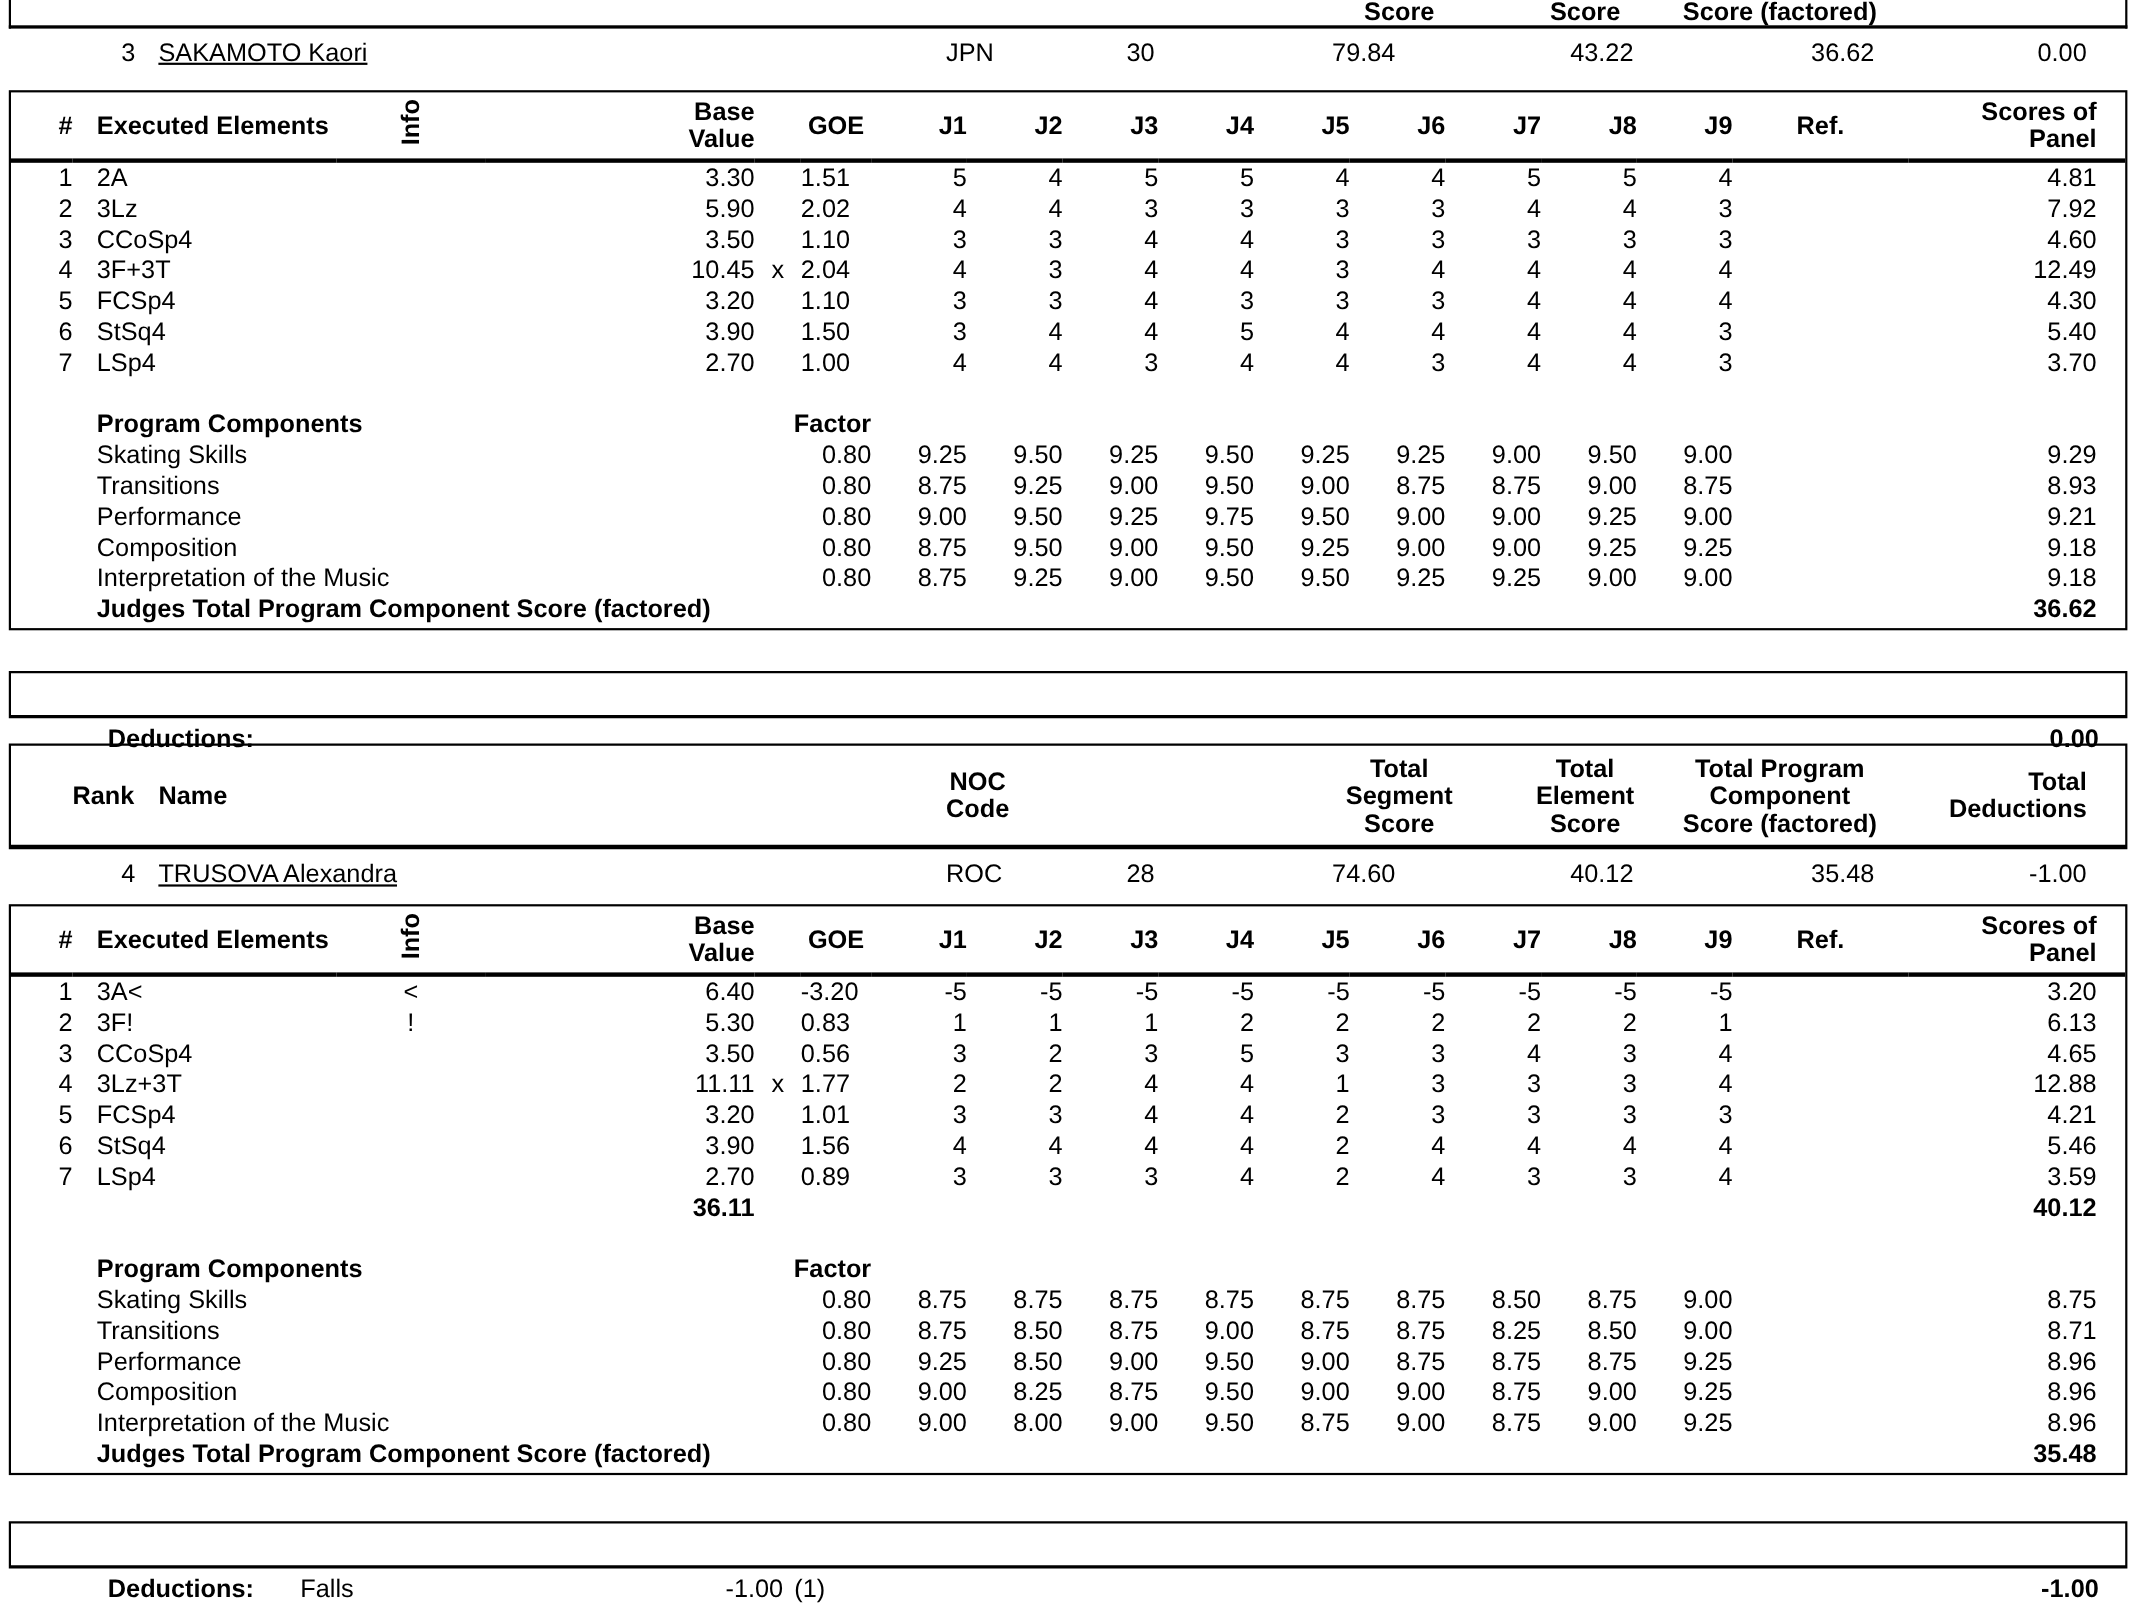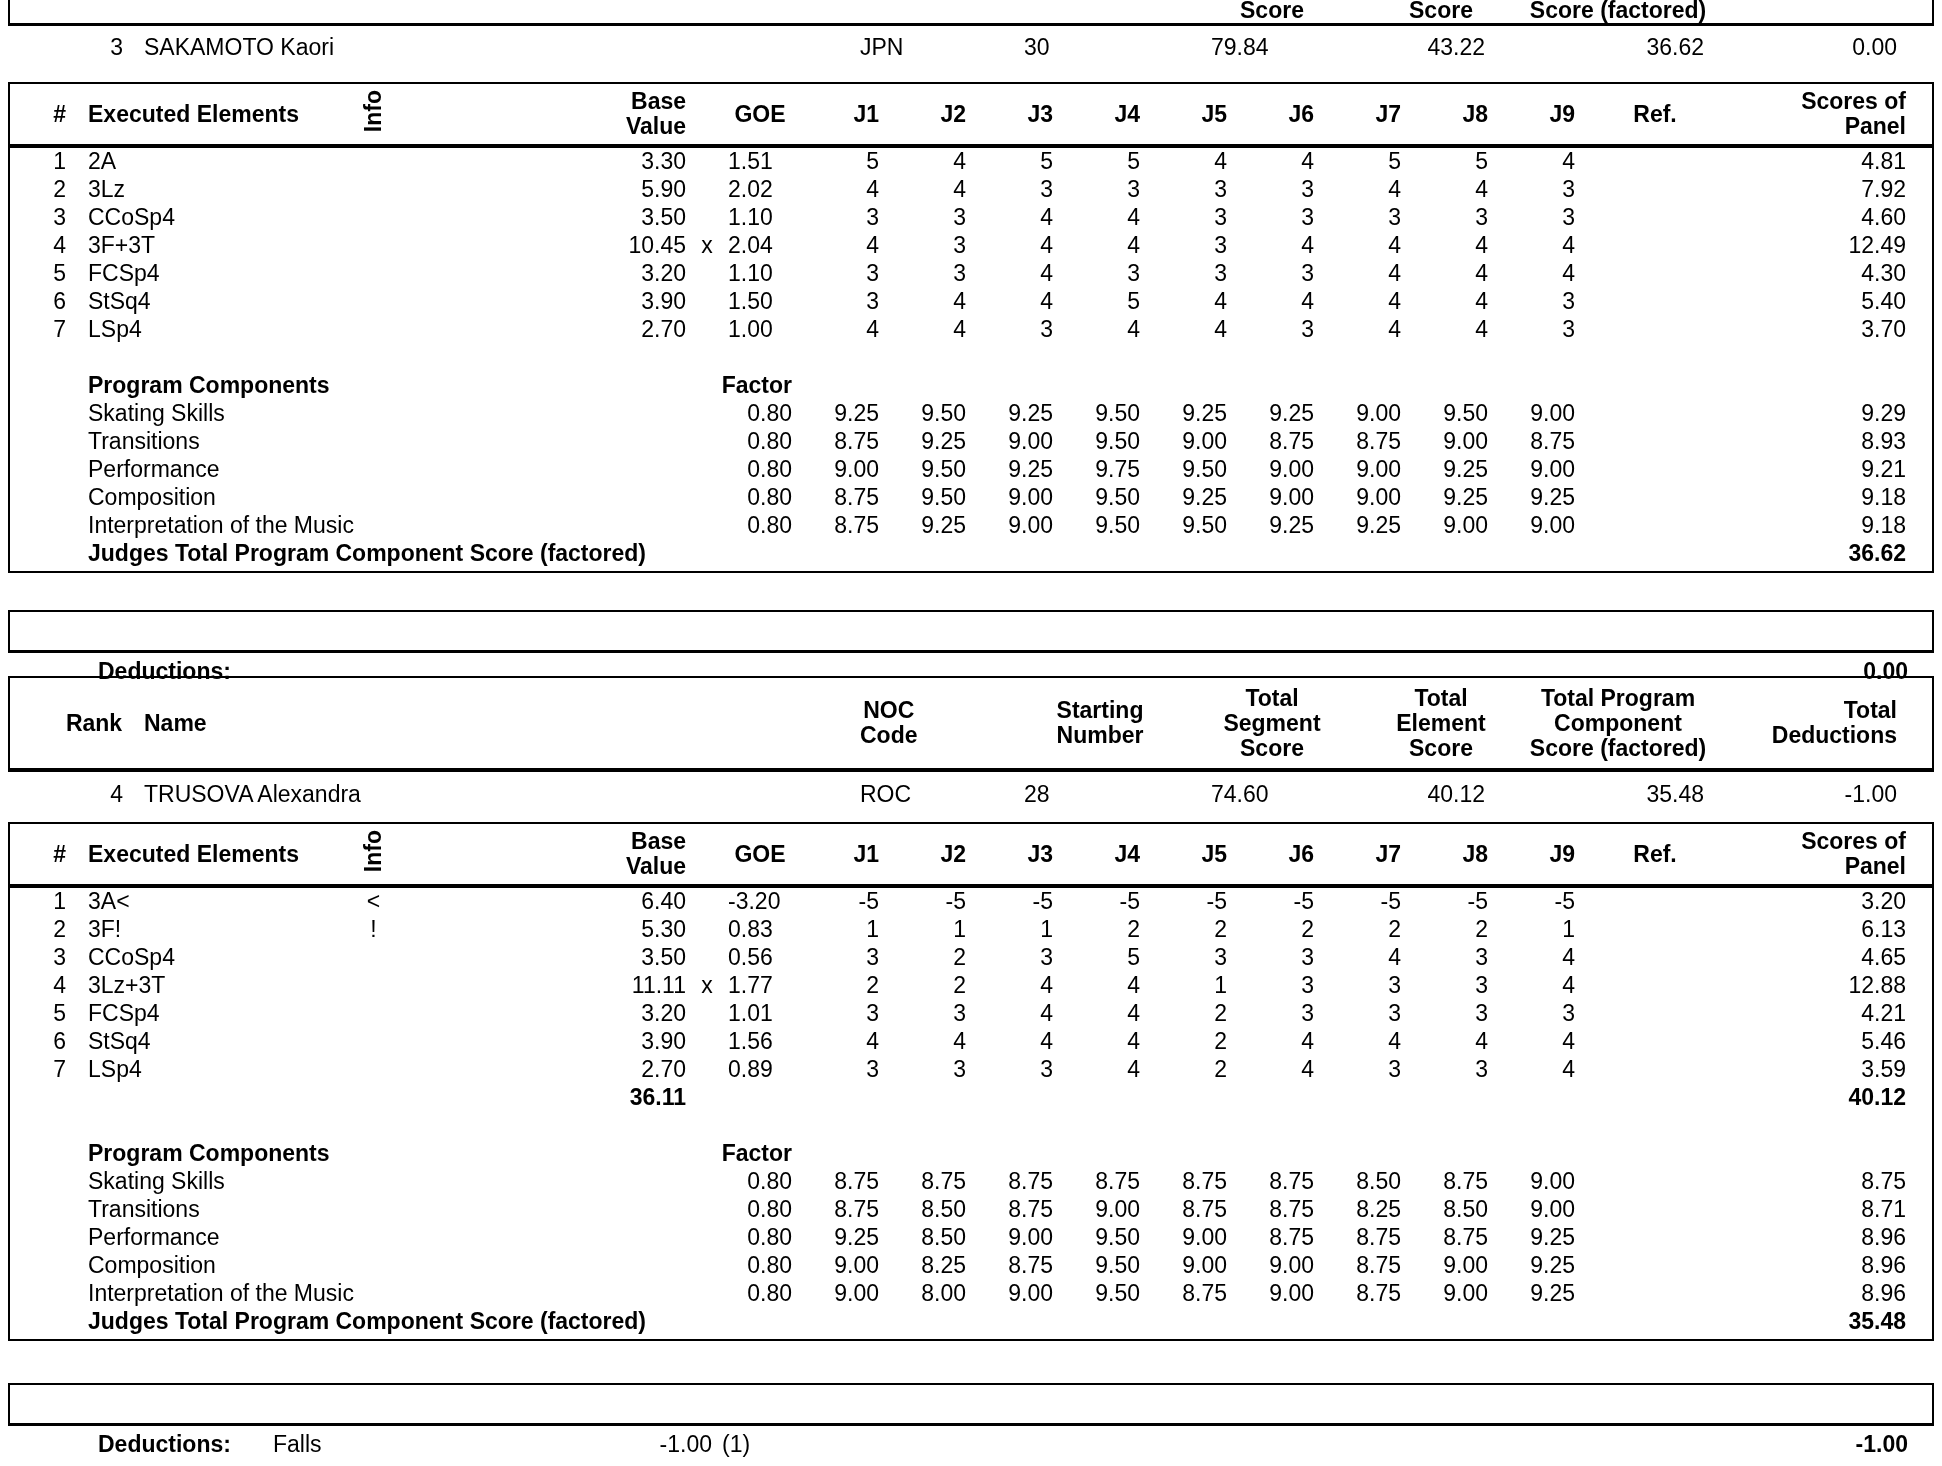--- a/index.html
+++ b/index.html
@@ -20,21 +20,21 @@
     position: absolute; bottom: 1px; line-height: 24px; font-weight: bold; text-align: center;
   }
   .tc-tss { left: 1162px; width: 200px; }
   .tc-tes { left: 1331px; width: 200px; }
   .tc-tpcs { left: 1458px; width: 300px; }
 
   
   .skater-row { position: relative; height: 30px; margin-top: 6px; }
   .skater-row span { position: absolute; top: 0; line-height: 30px; }
   .sk-rank  { left: 50px;   width: 73px;  text-align: right; }
-  .sk-name  { left: 144px; }
+  .sk-name  { left: 144px; text-decoration: underline; }
   .sk-noc   { left: 860px; }
   .sk-start { left: 1024px; width: 100px; }
   .sk-tss   { left: 1211px; width: 100px; text-align: left; }
   .sk-tes   { left: 1385px; width: 100px; text-align: right; }
   .sk-tpcs  { left: 1580px; width: 124px; text-align: right; }
   .sk-ded   { left: 1777px; width: 120px; text-align: right; }
 
   
   .score-box { margin: 0 8px; border: 2px solid #000; padding-bottom: 4px; }
   .tbl1 { margin-top: 20px; }
@@ -409,22 +409,20 @@
   <div class="ded-box ded1">
     <span class="ded-label">Deductions:</span>
     <span class="ded-total">0.00</span>
   </div>
 
   <div class="rank-box">
     <span class="rk-rank">Rank</span>
     <span class="rk-name">Name</span>
     <span class="rk-noc">NOC
 Code</span>
-    <span class="rk-start">Starting
-Number</span>
     <span class="rk-tss">Total
 Segment
 Score</span>
     <span class="rk-tes">Total
 Element
 Score</span>
     <span class="rk-tpcs">Total Program
 Component
 Score (factored)</span>
     <span class="rk-tded">Total

